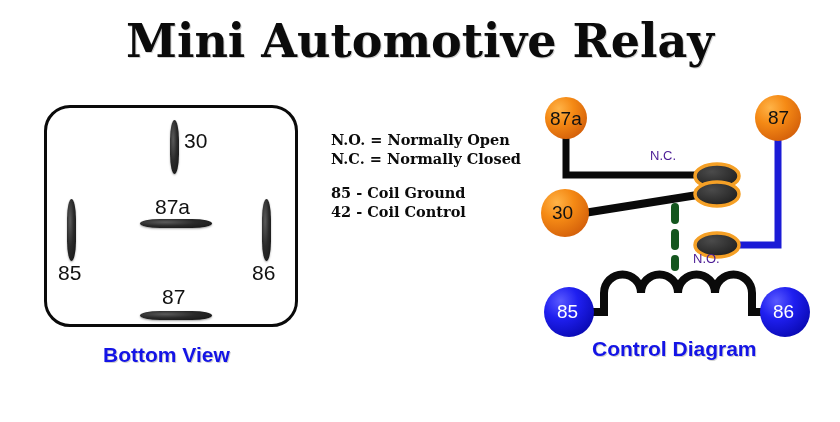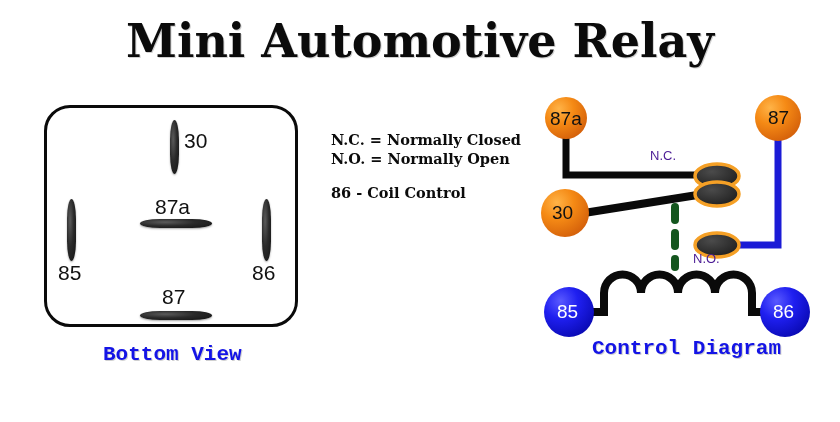--- a/index.html
+++ b/index.html
@@ -84,21 +84,21 @@
 
   #pin-86   { left: 222px; top: 96px;  height: 62px; }
   #lbl-86   { left: 212px; top: 158px; }
 
   #pin-87   { left: 100px; top: 208px; width: 72px; }
   #lbl-87   { left: 122px; top: 182px; }
 
   
   .caption {
     position: absolute;
-    font-family: Liberation Mono, monospace;
+    font-family: Liberation Sans, sans-serif;
     font-weight: bold;
     font-size: 21px;
     color: #1414e6;
     text-shadow: 1px 1px 0 rgba(150,150,150,0.45);
     white-space: nowrap;
   }
   #caption-bottom-view { left: 103px; top: 343px; }
   #caption-wiring      { left: 592px; top: 337px; }
 
   
@@ -170,25 +170,26 @@
     <div class="pin-label" id="lbl-86">86</div>
 
     <div class="pin pin-h" id="pin-87"></div>
     <div class="pin-label" id="lbl-87">87</div>
   </div>
 
   <div class="caption" id="caption-bottom-view">Bottom View</div>
 
   <div id="legend">
     <div class="grp">
+      <div class="ln">N.O. = Normally Open</div>
       <div class="ln">N.C. = Normally Closed</div>
-      <div class="ln">N.O. = Normally Open</div>
     </div>
     <div class="grp">
-      <div class="ln">86 - Coil Control</div>
+      <div class="ln">85 - Coil Ground</div>
+      <div class="ln">42 - Coil Control</div>
     </div>
   </div>
 
   <div id="wiring-panel">
 
     <svg id="wiring-svg" width="300" height="260" viewBox="0 0 300 260">
       <defs>
         <radialGradient id="gradOrange" cx="33%" cy="28%" r="78%">
           <stop offset="0%" stop-color="#ffb347"></stop>
           <stop offset="45%" stop-color="#f58a15"></stop>

